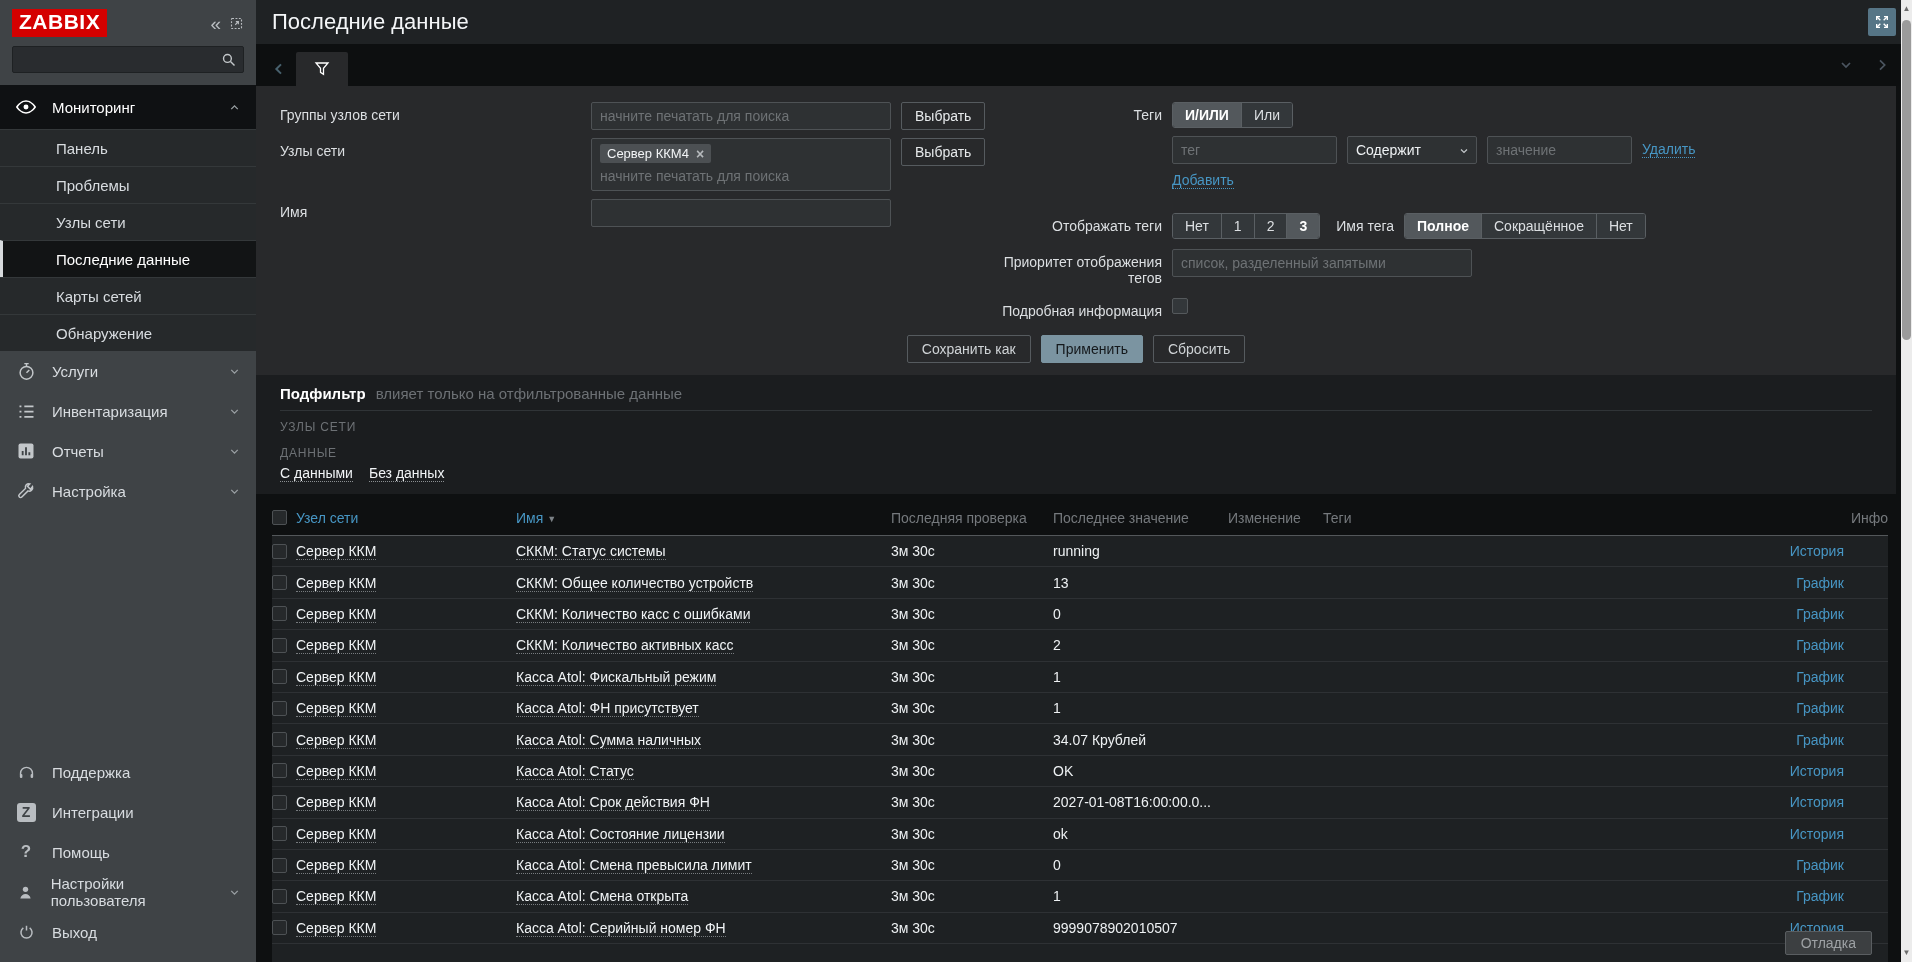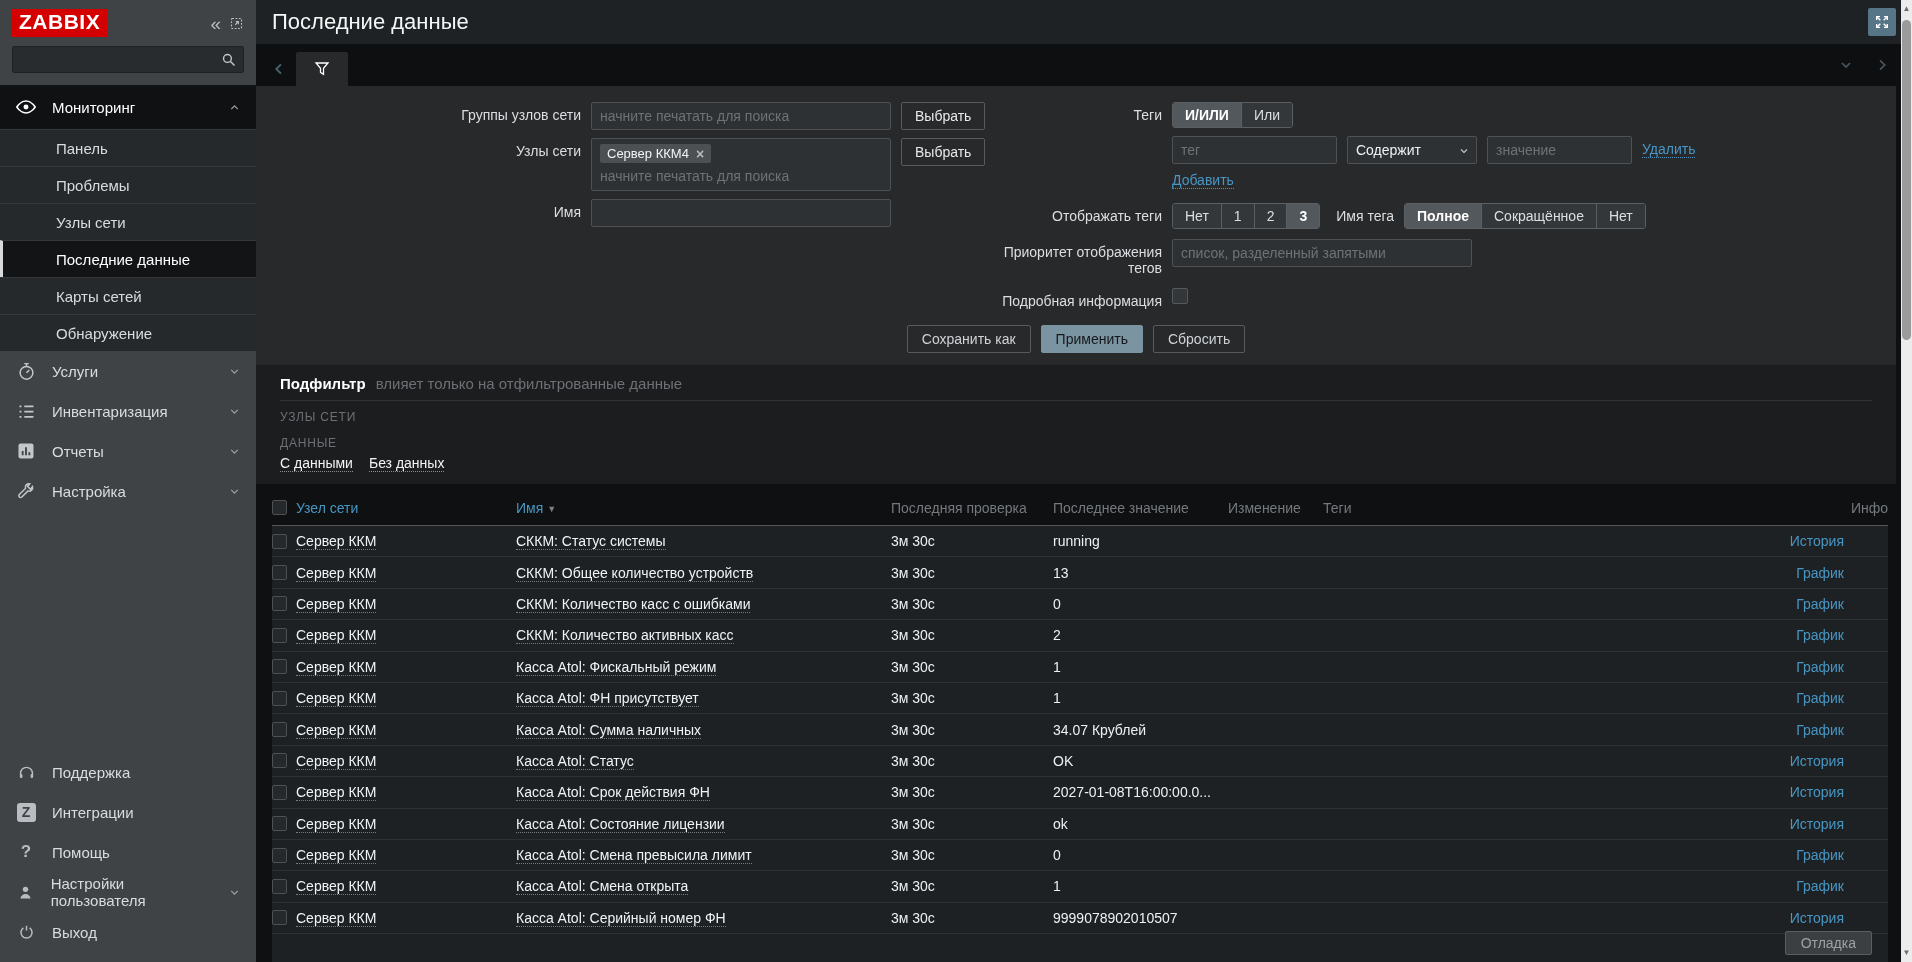--- a/index.html
+++ b/index.html
@@ -45,21 +45,21 @@
   .back-chip { width:34px; height:34px; display:flex; align-items:center; justify-content:center; cursor:pointer; }
   .filter-tab { width:52px; height:34px; background:#28292b; border-radius:2px 2px 0 0; display:flex; align-items:center; justify-content:center; cursor:pointer; }
   .strip-right { position:absolute; right:22px; top:0; height:42px; display:flex; align-items:center; gap:20px; }
 
   
   .filter-panel { background:#28292b; margin-right:16px; padding:16px 24px 12px 24px; flex:0 0 auto; }
   .filter-grid { display:flex; }
   .fcol-left { width:722px; flex:0 0 722px; display:flex; flex-direction:column; gap:8px; }
   .fcol-right { flex:1; display:flex; flex-direction:column; gap:8px; }
   .frow { display:flex; align-items:flex-start; }
-  .flabel { width:311px; flex:0 0 311px; text-align:right; padding:5px 10px 0 0; color:#dcdfe2; font-size:14px; }
+  .flabel { width:311px; flex:0 0 311px; text-align:left; padding:5px 10px 0 0; color:#dcdfe2; font-size:14px; }
   .flabel-r { width:170px; flex:0 0 170px; text-align:right; padding:5px 10px 0 0; color:#dcdfe2; font-size:14px; }
   .inp { height:28px; background:#2e3133; border:1px solid #4e5255; border-radius:2px; color:#eef1f3; font-size:14px; padding:0 8px; outline:none; }
   .inp::placeholder { color:#6e7275; }
   .w300 { width:300px; }
   .btn { background:transparent; border:1px solid #565b5f; color:#e6e9eb; border-radius:2px; height:28px; padding:0 13px; font-size:14px; cursor:pointer; margin-left:10px; }
   .multiselect { width:300px; background:#2e3133; border:1px solid #4e5255; border-radius:2px; padding:5px 8px 6px 8px; min-height:52px; }
   .chip { display:inline-flex; align-items:center; gap:7px; background:#4c5053; color:#f2f4f6; border-radius:2px; padding:2px 7px; font-size:13px; }
   .chip-x { color:#b6babd; font-weight:700; cursor:pointer; font-size:14px; line-height:1; }
   .ms-placeholder { color:#6e7275; font-size:14px; margin-top:5px; }
   .seg { display:inline-flex; border:1px solid #5a5f63; border-radius:3px; overflow:hidden; }
@@ -354,21 +354,21 @@
                 </svg>
             </span>
           </div>
           <input class="inp tagrow-gap" style="width: 145px;" placeholder="значение">
           <span class="link tagrow-gap" style="margin-top:5px">Удалить</span>
         </div>
         <div class="frow">
           <div class="flabel-r"></div>
           <span class="link">Добавить</span>
         </div>
-        <div class="frow" style="margin-top:6px">
+        <div class="frow" style="margin-top:16px">
           <div class="flabel-r">Отображать теги</div>
           <div class="seg">
             <div class="seg-opt">Нет</div>
             <div class="seg-opt">1</div>
             <div class="seg-opt">2</div>
             <div class="seg-opt active">3</div>
           </div>
           <div class="flabel-r" style="width:auto;flex:0 0 auto;padding-left:16px">Имя тега</div>
           <div class="seg">
             <div class="seg-opt active">Полное</div>

